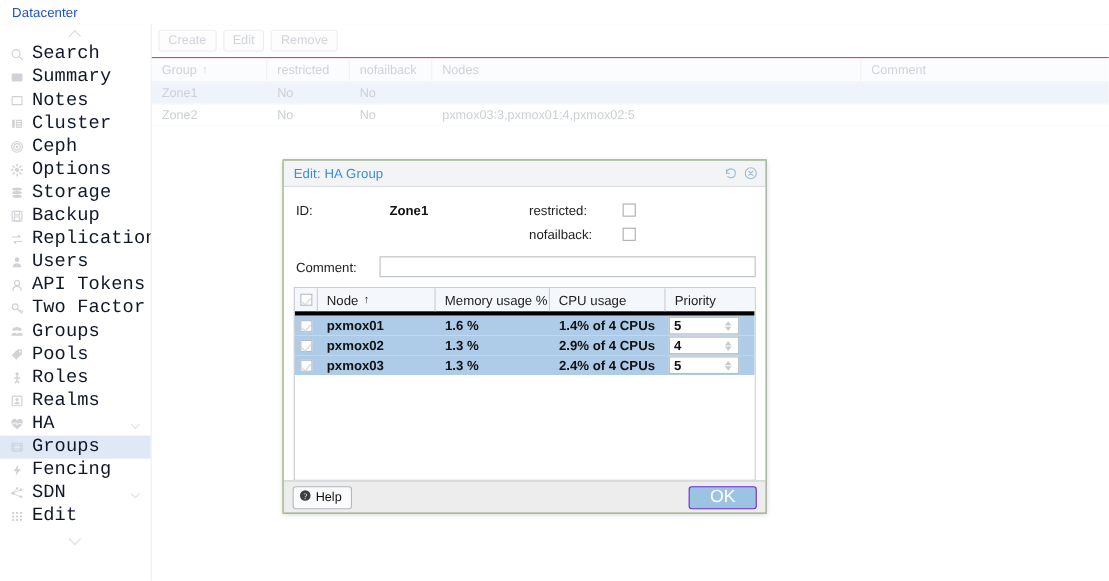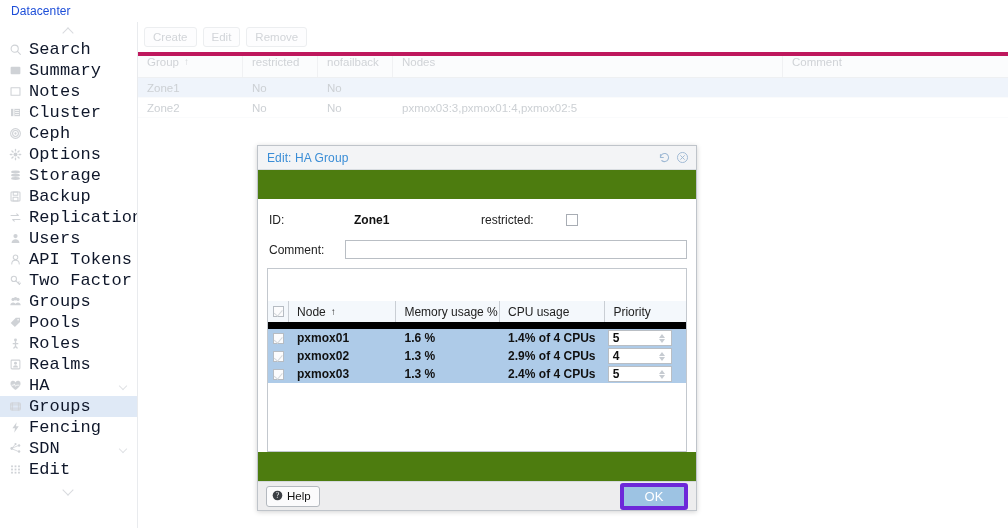--- a/index.html
+++ b/index.html
@@ -125,21 +125,21 @@
     left: 138px; top: 22px;
     width: 870px; height: 506px;
     background: #ffffff;
   }
   .toolbar {
     height: 30px;
     display: flex;
     align-items: center;
     padding-left: 6px;
     gap: 6px;
-    border-bottom: 4px solid #be185d;
+    border-bottom: 1px solid #be185d;
   }
   .tb-btn {
     height: 18px;
     padding: 0 8px;
     border: 1px solid #eceef0;
     border-radius: 3px;
     background: #fdfdfe;
     font-size: 11.5px;
     color: #d2d5d9;
     display: flex;
@@ -148,20 +148,21 @@
     cursor: default;
   }
   .grid-header {
     display: flex;
     height: 21px;
     background: #fbfcfd;
     border-bottom: 1px solid #eef0f2;
   }
   .gh-cell {
     display: flex;
+    align-items: center;
     font-size: 11.5px;
     color: #d0d3d7;
     padding-left: 9px;
     box-sizing: border-box;
     border-right: 1px solid #f0f1f3;
     white-space: nowrap;
   }
   .gh-cell .sort { margin-left: 5px; font-size: 10px; color: #d0d3d7; }
   .grid-row {
     display: flex;
@@ -183,28 +184,27 @@
   .c-group { width: 105px; }
   .c-restricted { width: 75px; }
   .c-nofailback { width: 75px; }
   .c-nodes { width: 390px; }
   .c-comment { width: 220px; border-right: none; }
 
   
   .modal {
     position: absolute;
     left: 257px; top: 145px;
-    width: 440px; height: 366px;
+    width: 440px; height: 322px;
     background: #4d7c0f;
     border: 1px solid #bfc4ca;
     box-shadow: 0 1px 5px rgba(0,0,0,.18);
     box-sizing: border-box;
     display: flex;
     flex-direction: column;
-    gap: 29px;
   }
   .modal-title {
     height: 24px;
     background: #f3f4f6;
     border-bottom: 1px solid #d9dde1;
     display: flex;
     align-items: center;
     padding: 0 7px 0 9px;
     box-sizing: border-box;
   }
@@ -285,22 +285,21 @@
     background: #fff;
     flex: 1;
     display: flex;
     flex-direction: column;
     overflow: hidden;
   }
   .ig-header {
     display: flex;
     height: 21px;
     background: #f4f8fc;
-    border-bottom: 7px solid #000000;
-    margin-top: 32px;
+    border-bottom: 4px solid #000000;
   }
   .ig-hcell {
     display: flex;
     align-items: center;
     font-size: 12px;
     color: #222;
     padding-left: 8px;
     box-sizing: border-box;
     border-right: 1px solid #c9ced4;
     white-space: nowrap;
@@ -403,24 +402,24 @@
     gap: 4px;
     font-size: 11.5px;
     color: #111;
     cursor: pointer;
     font-family: "Liberation Sans", sans-serif;
   }
   .ok-btn {
     margin-left: auto;
     width: 60px; height: 19px;
     background: #9dc3e3;
-    border: 4px solid #6d28d9;
+    border: 1px solid #6d28d9;
     border-radius: 3px;
     color: #ffffff;
-    font-size: 13px;
+    font-size: 16px;
     display: flex;
     align-items: center;
     justify-content: center;
     cursor: pointer;
     font-family: "Liberation Sans", sans-serif;
   }
 </style>
 </head>
 <body>
 
@@ -708,20 +707,24 @@
       <div class="form-top">
         <div class="ft-left">
           <div class="field-row">
             <span class="flabel">ID:</span>
             <span class="fvalue">Zone1</span>
           </div>
         </div>
         <div class="ft-right">
           <div class="field-row">
             <span class="flabel">restricted:</span>
+            <span class="chkbox"></span>
+          </div>
+          <div class="field-row">
+            <span class="flabel">nofailback:</span>
             <span class="chkbox"></span>
           </div>
         </div>
       </div>
 
       <div class="comment-row">
         <span class="comment-label">Comment:</span>
         <input class="comment-input" type="text" value="" style="">
       </div>
 

